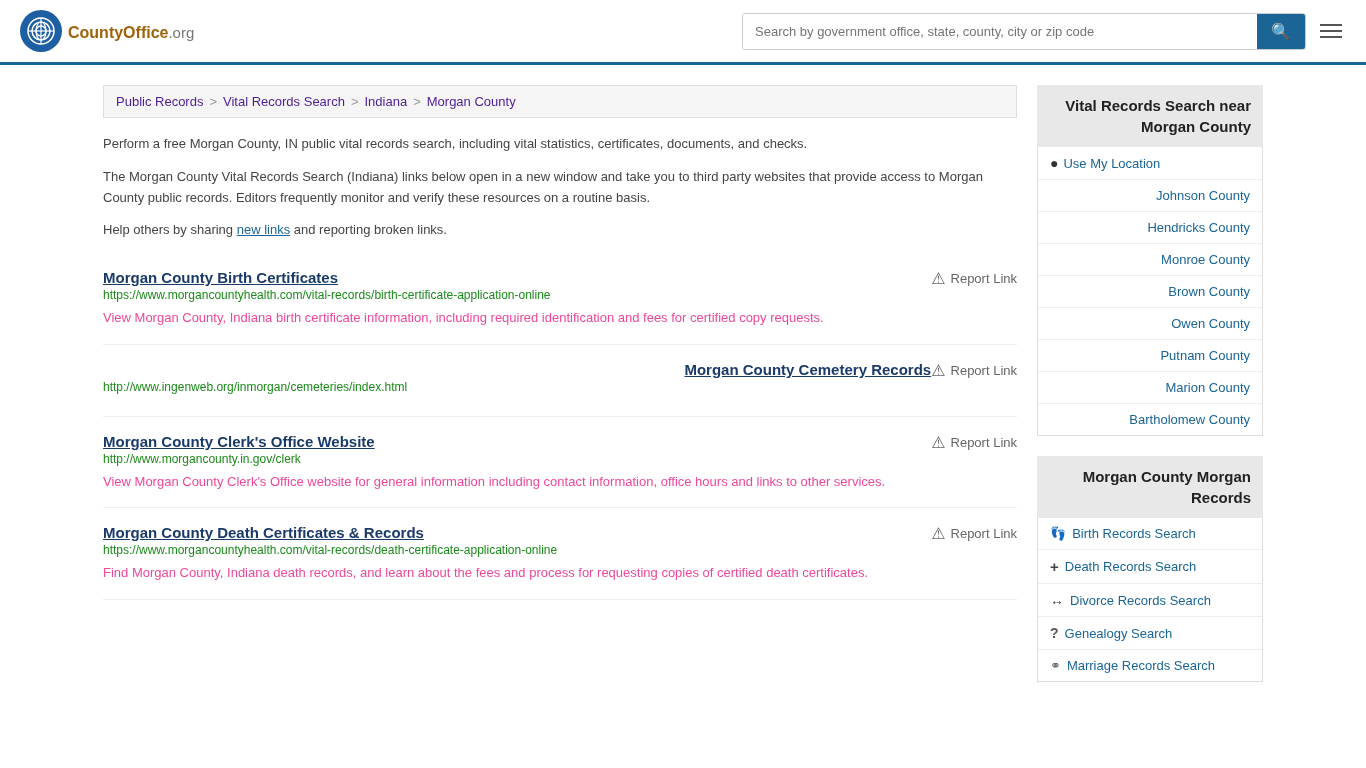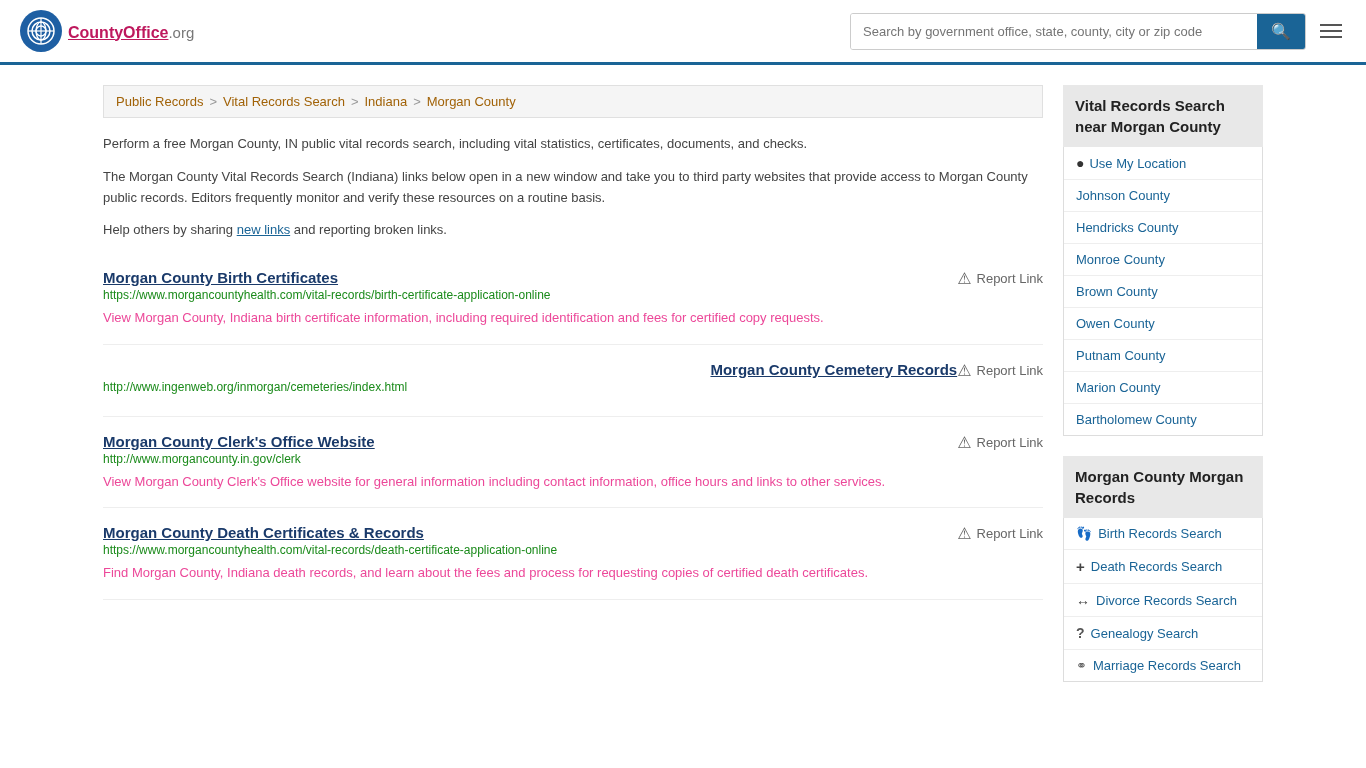--- a/index.html
+++ b/index.html
@@ -43,21 +43,21 @@
     .header-right {
       display: flex;
       align-items: center;
       gap: 10px;
     }
     .search-bar {
       display: flex;
       border: 1px solid #ccc;
       border-radius: 3px;
       overflow: hidden;
-      width: 456px;
+      width: 564px;
     }
     .search-bar input {
       border: none;
       outline: none;
       padding: 8px 12px;
       font-size: 13px;
       color: #999;
       flex: 1;
     }
     .search-btn {
@@ -91,22 +91,23 @@
       max-width: 1200px;
       margin: 0 auto;
       padding: 20px 20px;
       display: flex;
       gap: 20px;
     }
     .content-area {
       flex: 1;
     }
     .sidebar {
-      width: 200px;
+      width: 226px;
       flex-shrink: 0;
+      text-align: right;
     }
 
     
     .page-title {
       font-size: 22px;
       font-weight: bold;
       color: #222;
       margin-bottom: 16px;
     }
 
@@ -116,21 +117,21 @@
       border: 1px solid #e0e0e0;
       padding: 8px 12px;
       font-size: 13px;
       color: #555;
       margin-bottom: 16px;
       display: flex;
       align-items: center;
       gap: 4px;
     }
     .breadcrumb a {
-      color: #a16207;
+      color: #4c1d95;
       text-decoration: none;
     }
     .breadcrumb .sep { color: #999; margin: 0 2px; }
 
     
     .desc-text {
       font-size: 13px;
       line-height: 1.6;
       color: #444;
       margin-bottom: 12px;
@@ -222,21 +223,21 @@
       <svg width="28" height="28" viewBox="0 0 28 28" fill="none">
         <circle cx="14" cy="14" r="13" fill="#1e5fa3" stroke="#fff" stroke-width="1.5"></circle>
         <circle cx="14" cy="14" r="9" fill="none" stroke="#fff" stroke-width="1.5"></circle>
         <circle cx="14" cy="14" r="5" fill="none" stroke="#fff" stroke-width="1.5"></circle>
         <line x1="1" y1="14" x2="27" y2="14" stroke="#fff" stroke-width="1.2"></line>
         <line x1="14" y1="1" x2="14" y2="27" stroke="#fff" stroke-width="1.2"></line>
         <ellipse cx="14" cy="14" rx="5" ry="9" fill="none" stroke="#fff" stroke-width="1.2"></ellipse>
       </svg>
     </div>
     <div class="logo-text">
-      <span style="color:#be185d;font-weight:bold;text-decoration:underline;">CountyOffice</span><span style="color:#777;font-weight:normal;font-size:15px;">.org</span>
+      <span style="color:#a16207;font-weight:bold;">CountyOffice</span><span style="color:#777;font-weight:normal;font-size:15px;">.org</span>
     </div>
   </div>
   <div class="header-right">
     <div class="search-bar">
       <input type="text" placeholder="Search by government office, state, county, city or zip code" style="">
       <button class="search-btn">🔍</button>
     </div>
     <button class="menu-btn">
       <span></span>
       <span></span>

